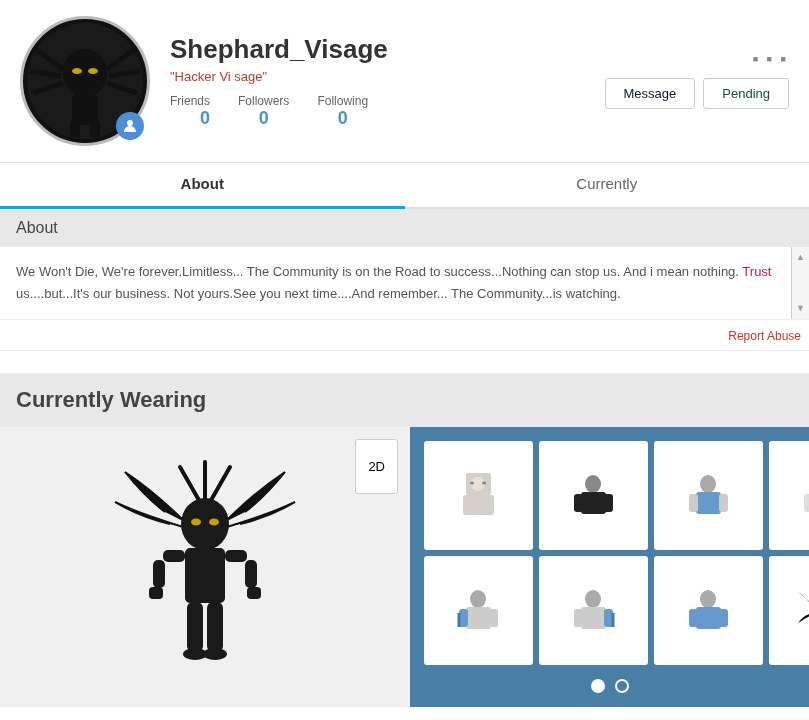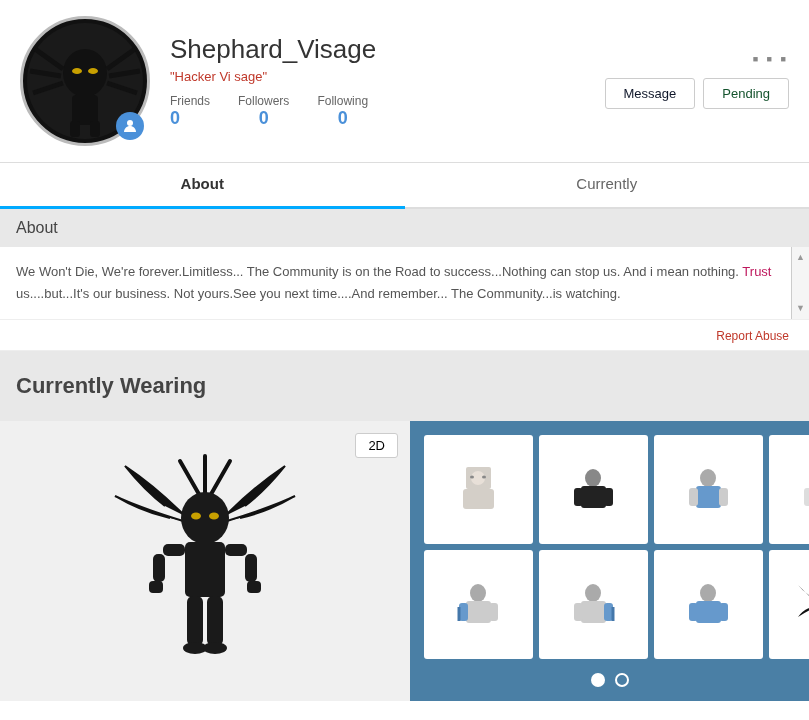--- a/index.html
+++ b/index.html
@@ -37,24 +37,24 @@
     </div>
     <div style="position:absolute; bottom:6px; right:6px; width:28px; height:28px; background:#4a90d9; border-radius:50%; display:flex; align-items:center; justify-content:center;">
       <svg width="16" height="16" viewBox="0 0 16 16" fill="white">
         <circle cx="8" cy="5" r="3"></circle>
         <path d="M2 14c0-3.3 2.7-6 6-6s6 2.7 6 6H2z"></path>
       </svg>
     </div>
   </div>
 
   <div style="margin-left:20px; flex:1;">
-    <div style="font-size:26px; font-weight:normal; color:#333;">Shephard_Visage</div>
+    <div style="font-size:26px; font-weight:bold; color:#333;">Shephard_Visage</div>
     <div style="font-size:13px; color:#c0392b; margin-top:4px;">"Hacker Vi sage"</div>
     <div style="display:flex; gap:0; margin-top:10px; align-items:flex-start;">
-      <div style="margin-right:28px; text-align:left;">
+      <div style="margin-right:28px; text-align:right;">
         <div style="font-size:12px; color:#666;">Friends</div>
         <div style="font-size:18px; color:#4a90d9; font-weight:bold;">0</div>
       </div>
       <div style="margin-right:28px; text-align:center;">
         <div style="font-size:12px; color:#666;text-align:center;">Followers</div>
         <div style="font-size:18px; color:#4a90d9; font-weight:bold;">0</div>
       </div>
       <div style="text-align:center;">
         <div style="font-size:12px; color:#666;">Following</div>
         <div style="font-size:18px; color:#4a90d9; font-weight:bold;">0</div>
@@ -84,30 +84,30 @@
 
 <div style="padding:14px 36px 14px 16px; font-size:13px; color:#555; line-height:1.7; position:relative; max-height:80px; overflow:hidden; border-bottom:1px solid #eee;">
   <span>We Won't Die, We're forever.Limitless... The Community is on the Road to success...Nothing can stop us. And i mean nothing. </span><a href="#" style="color:#be185d; text-decoration:none;">Trust</a><span> us....but...It's our business. Not yours.See you next time....And remember... The Community...is watching.</span>
   
   <div style="position:absolute; right:0; top:0; bottom:0; width:18px; border-left:1px solid #ccc; background:#f5f5f5; display:flex; flex-direction:column; justify-content:space-between; align-items:center; padding:3px 0;">
     <div style="font-size:9px; color:#999; cursor:pointer;">▲</div>
     <div style="font-size:9px; color:#999; cursor:pointer;">▼</div>
   </div>
 </div>
 
-<div style="text-align:right; padding:6px 20px; background:#fff; border-bottom:1px solid #eee;">
+<div style="text-align:right; padding:6px 8px; background:#fff; border-bottom:1px solid #eee;">
   <a href="#" style="font-size:12px; color:#c0392b; text-decoration:none;">Report Abuse</a>
 </div>
 
-<div style="background:#e8e8e8; padding:22px 16px; font-size:22px; color:#444; font-weight:bold;">Currently Wearing</div>
+<div style="background:#e8e8e8; padding:14px 16px; font-size:22px; color:#444; font-weight:bold;margin-top:22px;">Currently Wearing</div>
 
 <div style="display:flex; min-height:280px;">
 
   <div style="flex:0 0 410px; background:#f0f0f0; display:flex; align-items:center; justify-content:center; position:relative;">
-    <button style="position:absolute; top:12px; right:12px; border:1px solid #ccc; background:#fff; padding:4px 12px; font-size:13px; cursor:pointer; border-radius:3px;">2D</button>
+    <button style="position:absolute; top:12px; right:12px; border:1px solid #ccc; background:#fff; padding:19px 12px; font-size:13px; cursor:pointer; border-radius:3px;">2D</button>
 
     <svg width="200" height="250" viewBox="0 0 200 250">
 
       <path d="M80 80 Q50 50 20 30 Q40 55 60 70" fill="#111" stroke="#111" stroke-width="2"></path>
       <path d="M78 85 Q30 70 10 60 Q35 75 65 82" fill="#111" stroke="#111" stroke-width="2"></path>
 
       <path d="M120 80 Q150 50 180 30 Q160 55 140 70" fill="#111" stroke="#111" stroke-width="2"></path>
       <path d="M122 85 Q170 70 190 60 Q165 75 135 82" fill="#111" stroke="#111" stroke-width="2"></path>
 
       <line x1="95" y1="60" x2="75" y2="25" stroke="#111" stroke-width="4" stroke-linecap="round"></line>

